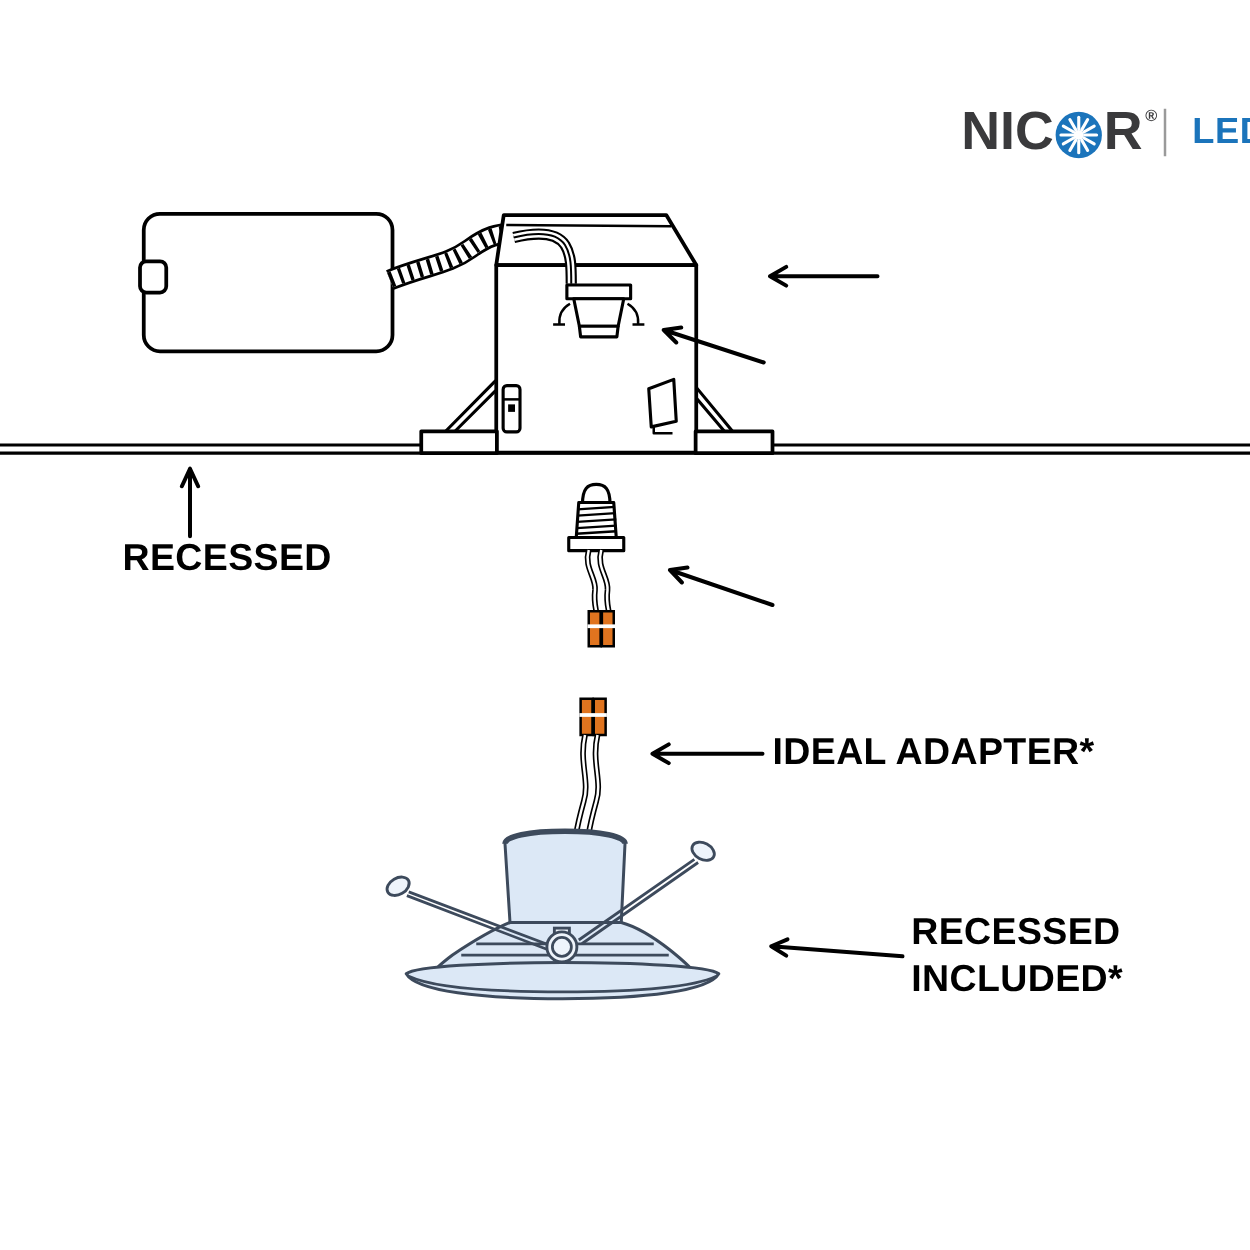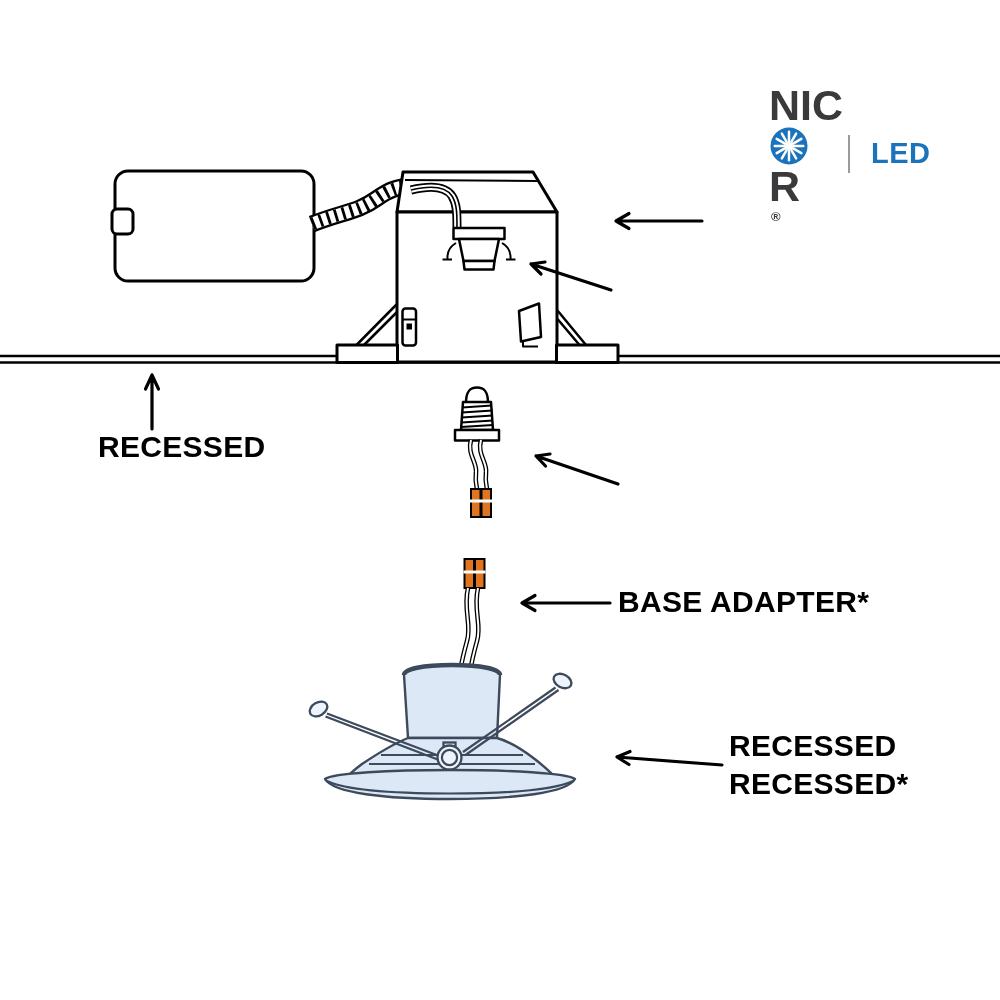--- a/index.html
+++ b/index.html
@@ -34,22 +34,22 @@
   .dlt{stroke:var(--downlight-line);stroke-width:4.5;fill:none;}
   .dlw{fill:#eef4fb;stroke:var(--downlight-line);stroke-width:2.3;}
 
   
   .lbl{position:absolute;font-weight:bold;font-size:30px;line-height:1;
     color:var(--text);letter-spacing:0.3px;white-space:nowrap;}
   .lbl2{line-height:38px;}
 
   
   .logo{position:absolute;left:769px;top:84px;display:flex;align-items:center;}
-  .brand{display:flex;align-items:flex-start;font-weight:bold;font-size:43px;
-    color:var(--logo-dark);letter-spacing:0px;line-height:1;flex-direction:column;}
+  .brand{display:flex;align-items:flex-end;font-weight:bold;font-size:43px;
+    color:var(--logo-dark);letter-spacing:0px;line-height:1;}
   .starburst{width:38px;height:38px;margin:0 1px;display:block;}
   .reg{align-self:flex-start;font-size:13px;margin:2px 0 0 2px;color:var(--logo-dark);font-weight:bold;}
   .logo-div{width:2px;height:38px;background:var(--logo-divider);margin:0 7px 0 5px;}
   .led{font-weight:bold;font-size:29px;color:var(--logo-blue);letter-spacing:0.5px;line-height:1;margin-left:14px;}
 
   
   .included{position:absolute;left:866px;top:889px;font-weight:bold;color:var(--text);white-space:nowrap;}
   .inc-ast{font-size:24px;vertical-align:7px;}
   .inc-txt{font-size:21px;letter-spacing:0.4px;}
 </style>
@@ -206,20 +206,20 @@
         <circle cx="20" cy="20" r="4.2" style="fill:#fff"></circle>
       </svg>
       <span>R</span>
       <span class="reg">®</span>
     </span>
     <span class="logo-div"></span>
     <span class="led">LED</span>
   </div>
 
   <div class="lbl" style="left:98px;top:432px;">RECESSED</div>
-  <div class="lbl" style="left:618px;top:587px;">BASE ADAPTER*</div>
+  <div class="lbl" style="left:618px;top:587px;">IDEAL ADAPTER*</div>
   <div class="lbl lbl2" style="left:729px;top:711px;margin-top:16px;">
     <div>RECESSED</div>
-    <div>RECESSED*</div>
+    <div>INCLUDED*</div>
   </div>
 
 
 </div>
 
 </body></html>

